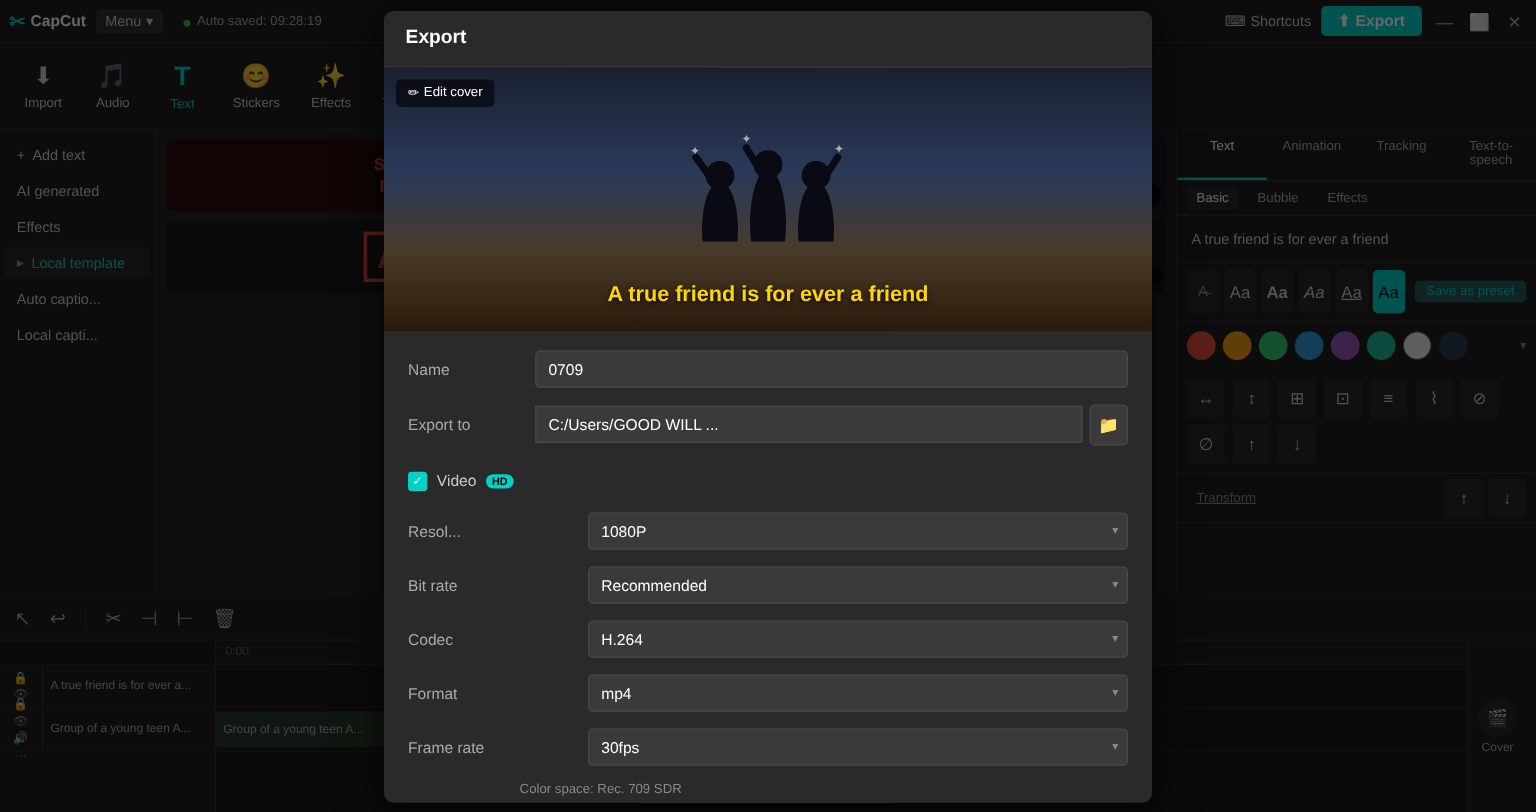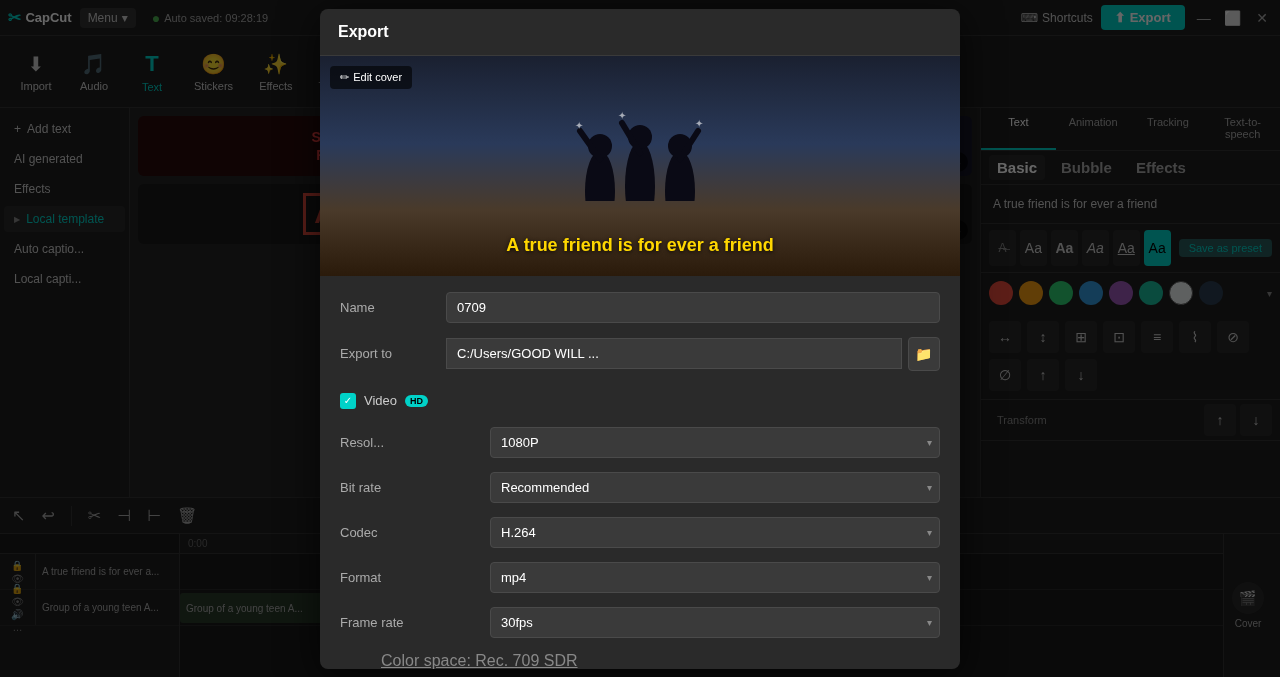--- a/index.html
+++ b/index.html
@@ -147,23 +147,22 @@
     .right-panel-tab {
       flex: 1; padding: 8px 4px; text-align: center;
       font-size: 11px; cursor: pointer; color: #aaa;
       border-bottom: 2px solid transparent;
     }
     .right-panel-tab.active { color: #fff; border-bottom-color: #00d2c8; }
     .right-panel-sub-tabs {
       display: flex; border-bottom: 1px solid #333; padding: 4px 8px; gap: 8px;
     }
     .right-panel-sub-tab {
-      font-size: 15px; color: #aaa; cursor: pointer; padding: 4px 8px;
+      font-size: 11px; color: #aaa; cursor: pointer; padding: 4px 8px;
       border-radius: 4px;
-      font-weight: bold;
     }
     .right-panel-sub-tab.active { background: #2a2a2a; color: #fff; }
     .text-preview {
       padding: 12px; font-size: 12px; color: #ccc; border-bottom: 1px solid #333;
     }
     .font-style-grid {
       display: grid; grid-template-columns: repeat(6, 1fr); gap: 4px; padding: 8px;
     }
     .font-style-item {
       background: #2a2a2a; border-radius: 4px;
@@ -183,21 +182,21 @@
       border-radius: 4px; font-size: 11px; cursor: pointer;
     }
     .right-panel-tools {
       display: flex; gap: 6px; padding: 8px; flex-wrap: wrap; border-bottom: 1px solid #333;
     }
     .tool-icon-btn {
       background: #2a2a2a; border: none; color: #ccc;
       width: 32px; height: 32px; border-radius: 4px; cursor: pointer;
       display: flex; align-items: center; justify-content: center; font-size: 14px;
     }
-    .transform-label { font-size: 11px; color: #888; padding: 4px 8px; }
+    .transform-label { font-size: 11px; color: #888; padding: 4px 8px; text-decoration: underline; }
 
     
     .timeline {
       height: 180px;
       background: #1a1a1a;
       border-top: 1px solid #333;
       display: flex;
       flex-direction: column;
     }
     .timeline-toolbar {
@@ -341,21 +340,21 @@
     .section-checkbox {
       width: 16px; height: 16px; background: #00d2c8; border-radius: 3px;
       display: flex; align-items: center; justify-content: center; cursor: pointer;
       font-size: 10px; color: #fff;
     }
     .small-badge {
       background: #00d2c8; color: #000; font-size: 9px; padding: 1px 5px;
       border-radius: 8px; font-weight: 700;
     }
     .color-space-note {
-      font-size: 16px; color: #888; margin-left: 41px; text-decoration: underline;
+      font-size: 11px; color: #888; margin-left: 93px;
     }
 
     
     .modal::-webkit-scrollbar { width: 4px; }
     .modal::-webkit-scrollbar-track { background: #2a2a2a; }
     .modal::-webkit-scrollbar-thumb { background: #555; border-radius: 2px; }
 
     
     .silhouettes {
       position: absolute;

